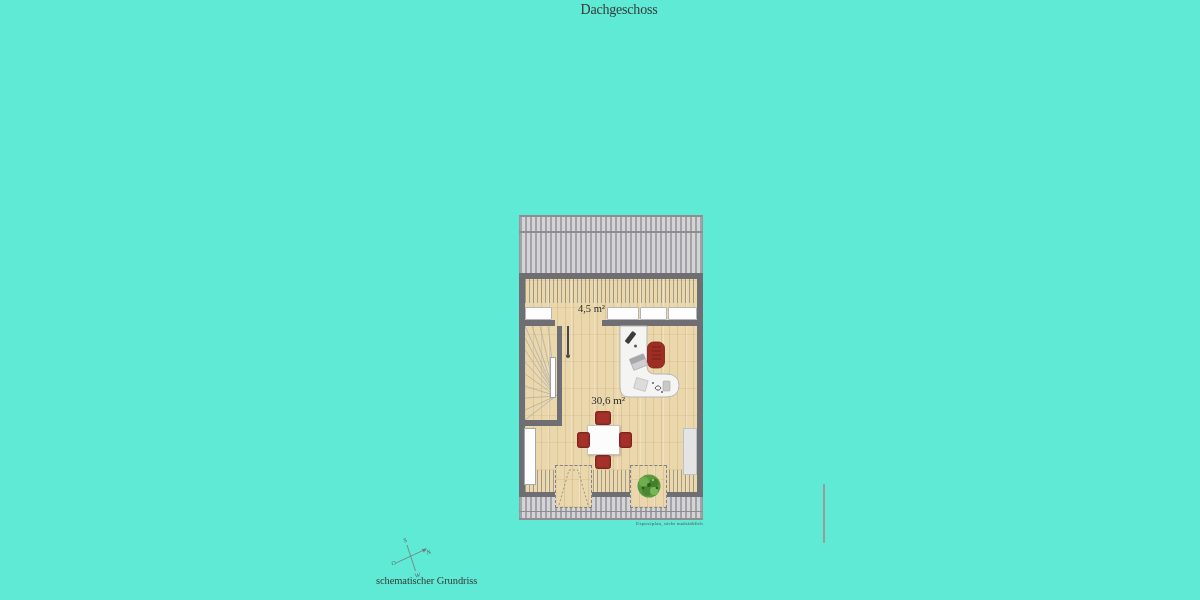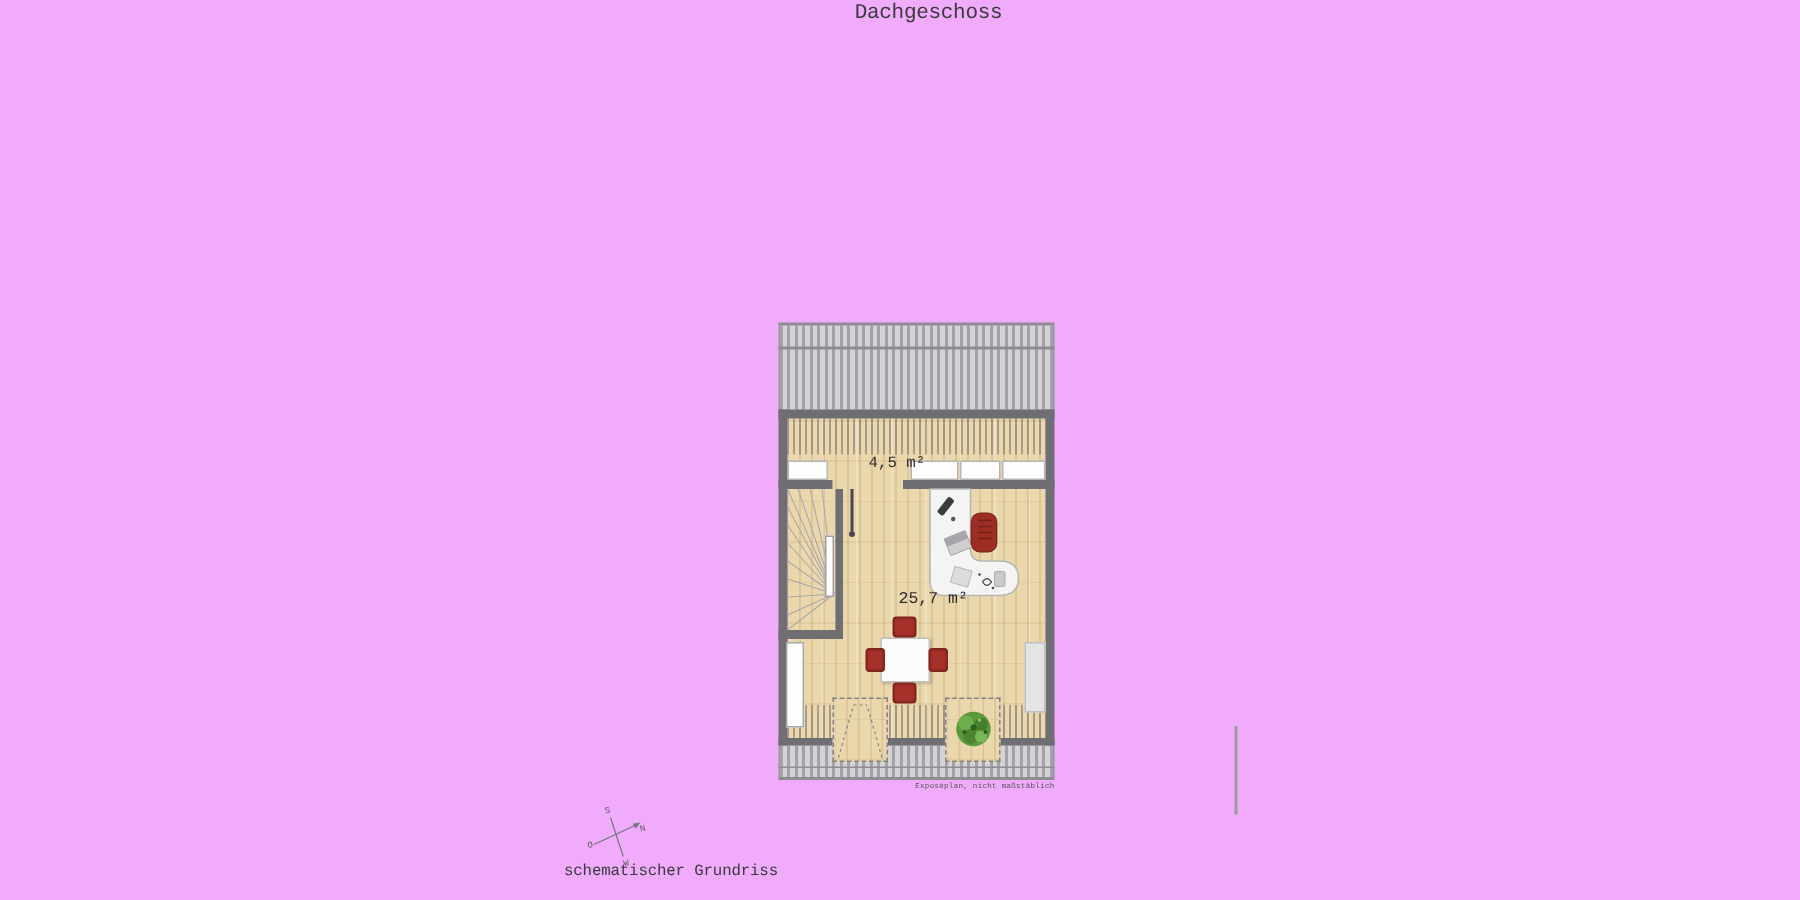--- a/index.html
+++ b/index.html
@@ -1,34 +1,34 @@
 <!DOCTYPE html>
 <html><head>
 <meta charset="utf-8">
 <style>
   html,body{margin:0;padding:0;background:#fff;}
-  #canvas{position:relative;width:1200px;height:600px;background:#f0abfc;overflow:hidden;
-          font-family:Liberation Mono, monospace;color:#3a3a3a;}
+  #canvas{position:relative;width:1200px;height:600px;background:#5eead4;overflow:hidden;
+          font-family:Liberation Serif, serif;color:#3a3a3a;}
   .abs{position:absolute;}
   
   .wood{background-color:#ead7ac;
     background-image:
       repeating-linear-gradient(90deg, rgba(150,110,55,.16) 0 1px, rgba(0,0,0,0) 1px 8px),
       repeating-linear-gradient(90deg, rgba(255,255,255,.25) 0 1px, rgba(0,0,0,0) 1px 23px),
       repeating-linear-gradient(0deg, rgba(150,110,55,.10) 0 1px, rgba(0,0,0,0) 1px 27px);}
   
   .hatch{background-image:repeating-linear-gradient(90deg, rgba(100,100,106,.5) 0 1px, rgba(0,0,0,0) 1px 4px);}
   
   .roof{background:repeating-linear-gradient(90deg,#a2a2a7 0 2px,#d4d4d7 2px 5px);
         border-left:1px solid #98989c;border-right:1px solid #98989c;box-sizing:border-box;}
   .wall{background:#6e6e73;}
   .wbox{background:#fdfdfd;border:1px solid #b5b5b8;border-radius:1px;box-sizing:border-box;}
   .chair{background:#a5312a;border:1px solid #7f231d;border-radius:2.5px;box-sizing:border-box;
          box-shadow:inset 0 0 2px rgba(0,0,0,.35);}
-  .lbl{font-size:10.5px;color:#2e2e2e;text-align:left;white-space:nowrap;margin-left:20px;}
+  .lbl{font-size:10.5px;color:#2e2e2e;text-align:right;white-space:nowrap;}
   .tiny{font-size:5px;color:#555;letter-spacing:.2px;text-align:right;white-space:nowrap;}
 </style>
 </head>
 <body>
 
 <div id="canvas">
 
   <div class="abs" style="left:529px;top:0px;width:180px;height:20px;line-height:19px;text-align:center;font-size:14px;letter-spacing:-0.2px;color:#3a3a3a;">Dachgeschoss</div>
 
   <div class="abs" style="left:519px;top:215px;width:184px;height:305px;">
@@ -130,21 +130,21 @@
       <rect x="17" y="54" width="12" height="11" transform="rotate(16 23 59)" fill="#dcdcda" stroke="#adadaf" stroke-width="0.5"></rect>
       <g>
         <path d="M37,63 q3,-4.5 6,0 q-3,4.5 -6,0" fill="none" stroke="#4a4a4e" stroke-width="0.9"></path>
         <rect x="45" y="56" width="7" height="10" rx="1" fill="#c9c9c7" stroke="#9d9d9f" stroke-width="0.5"></rect>
         <circle cx="35" cy="58" r="0.9" fill="#4a4a4e"></circle>
         <circle cx="44" cy="67" r="0.9" fill="#4a4a4e"></circle>
       </g>
     </svg>
 
     <div class="abs lbl" style="left:40px;top:88px;width:46px;">4,5 m²</div>
-    <div class="abs lbl" style="left:60px;top:179px;width:46px;font-size:11px;">25,7 m²</div>
+    <div class="abs lbl" style="left:60px;top:179px;width:46px;font-size:11px;">30,6 m²</div>
 
     <div class="abs tiny" style="left:44px;top:306px;width:140px;">Exposéplan, nicht maßstäblich</div>
   </div>
 
   <svg class="abs" style="left:385px;top:532px;" width="50" height="48" viewBox="0 0 50 48">
     <line x1="11" y1="31" x2="39" y2="18" stroke="#77777c" stroke-width="0.8"></line>
     <polygon points="42,16.3 36.8,17.2 38.9,20.5" fill="#77777c"></polygon>
     <line x1="22" y1="13" x2="30.5" y2="39" stroke="#77777c" stroke-width="0.8"></line>
     <text x="20.5" y="10" font-size="6" fill="#5a5a5f" text-anchor="middle" transform="rotate(-14 20.5 10)">S</text>
     <text x="44" y="22" font-size="6" fill="#5a5a5f" text-anchor="middle" transform="rotate(-14 44 22)">N</text>

